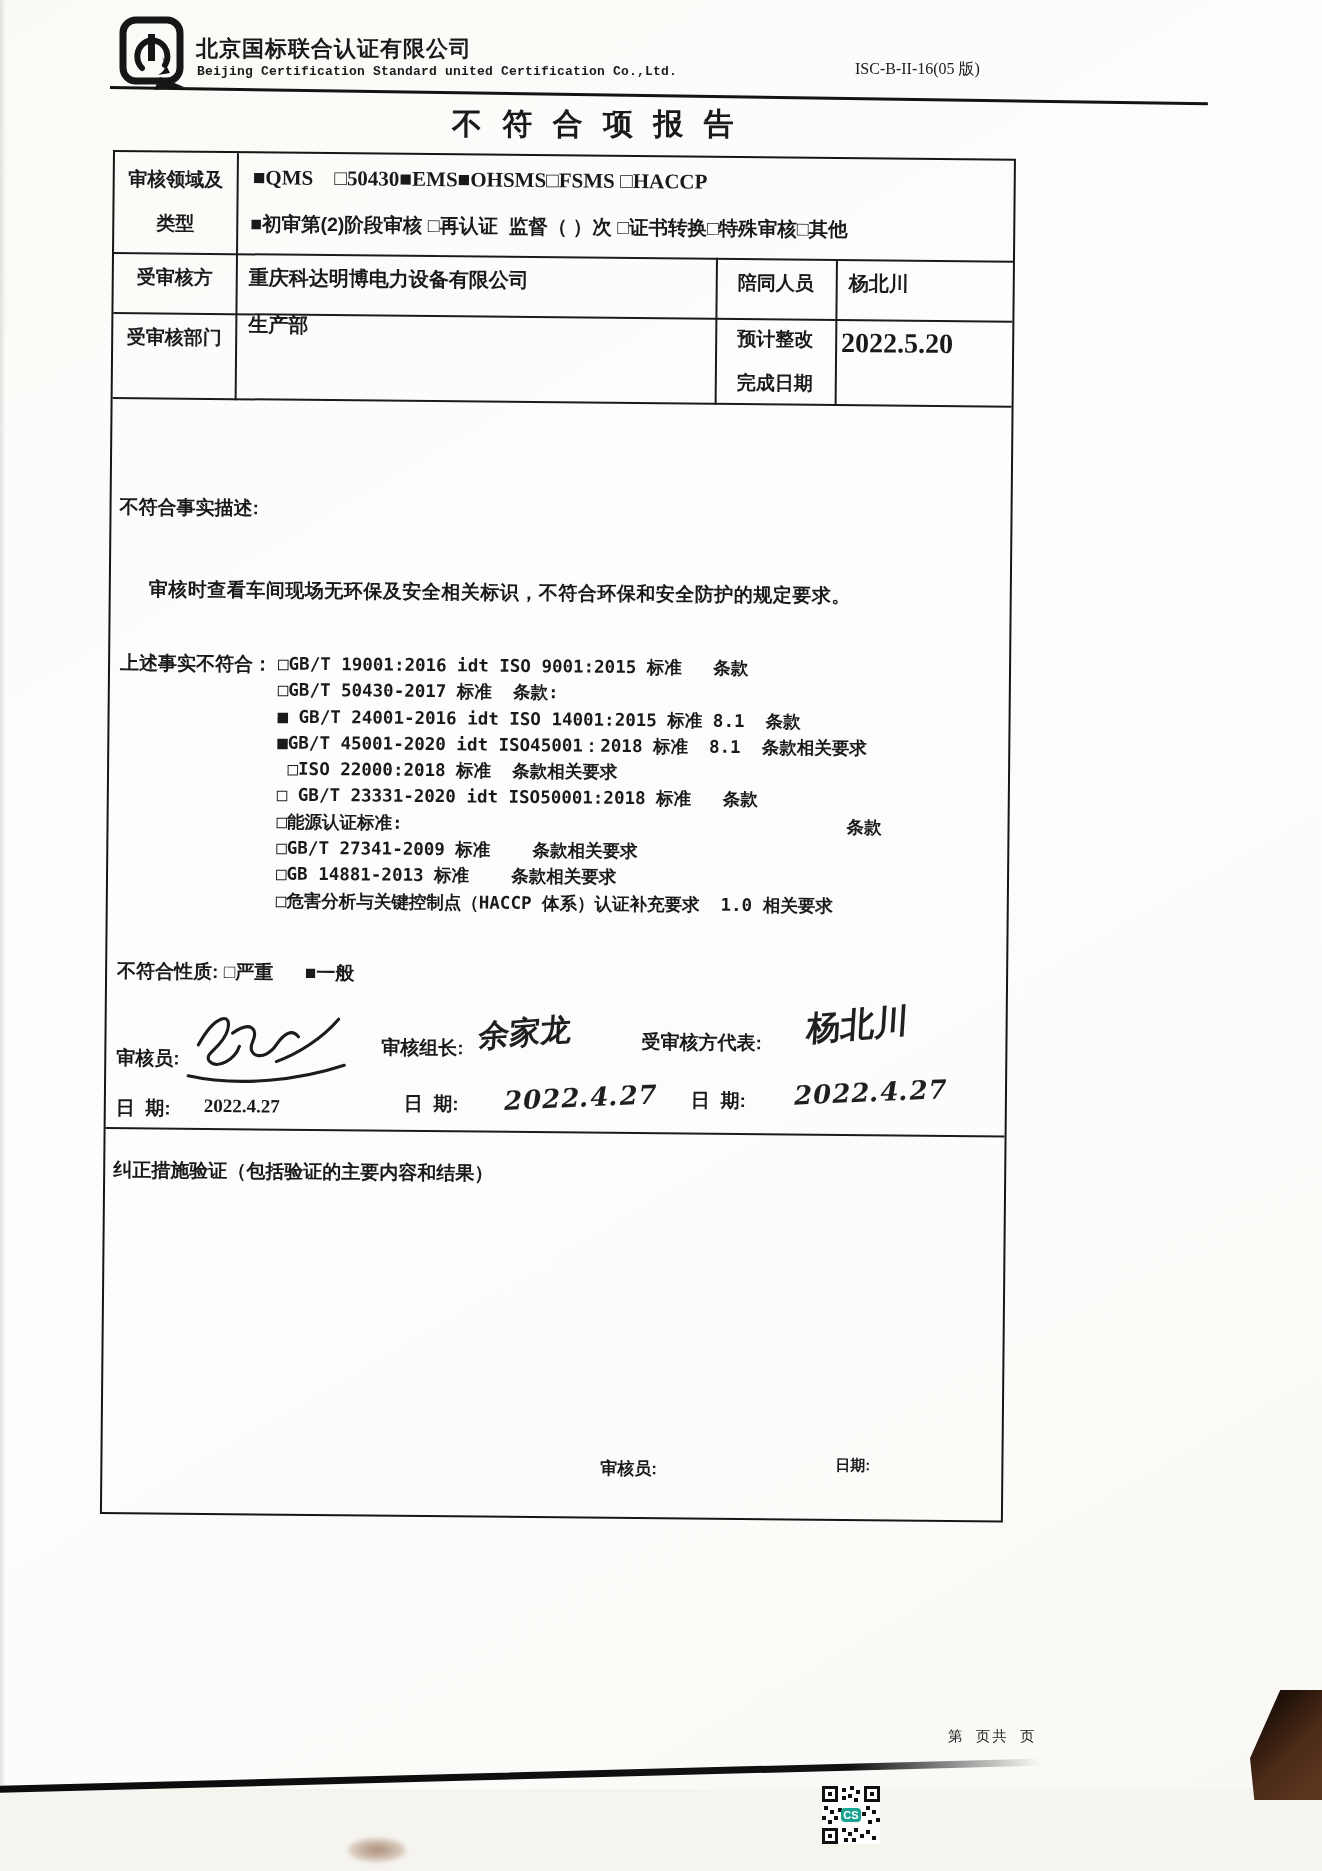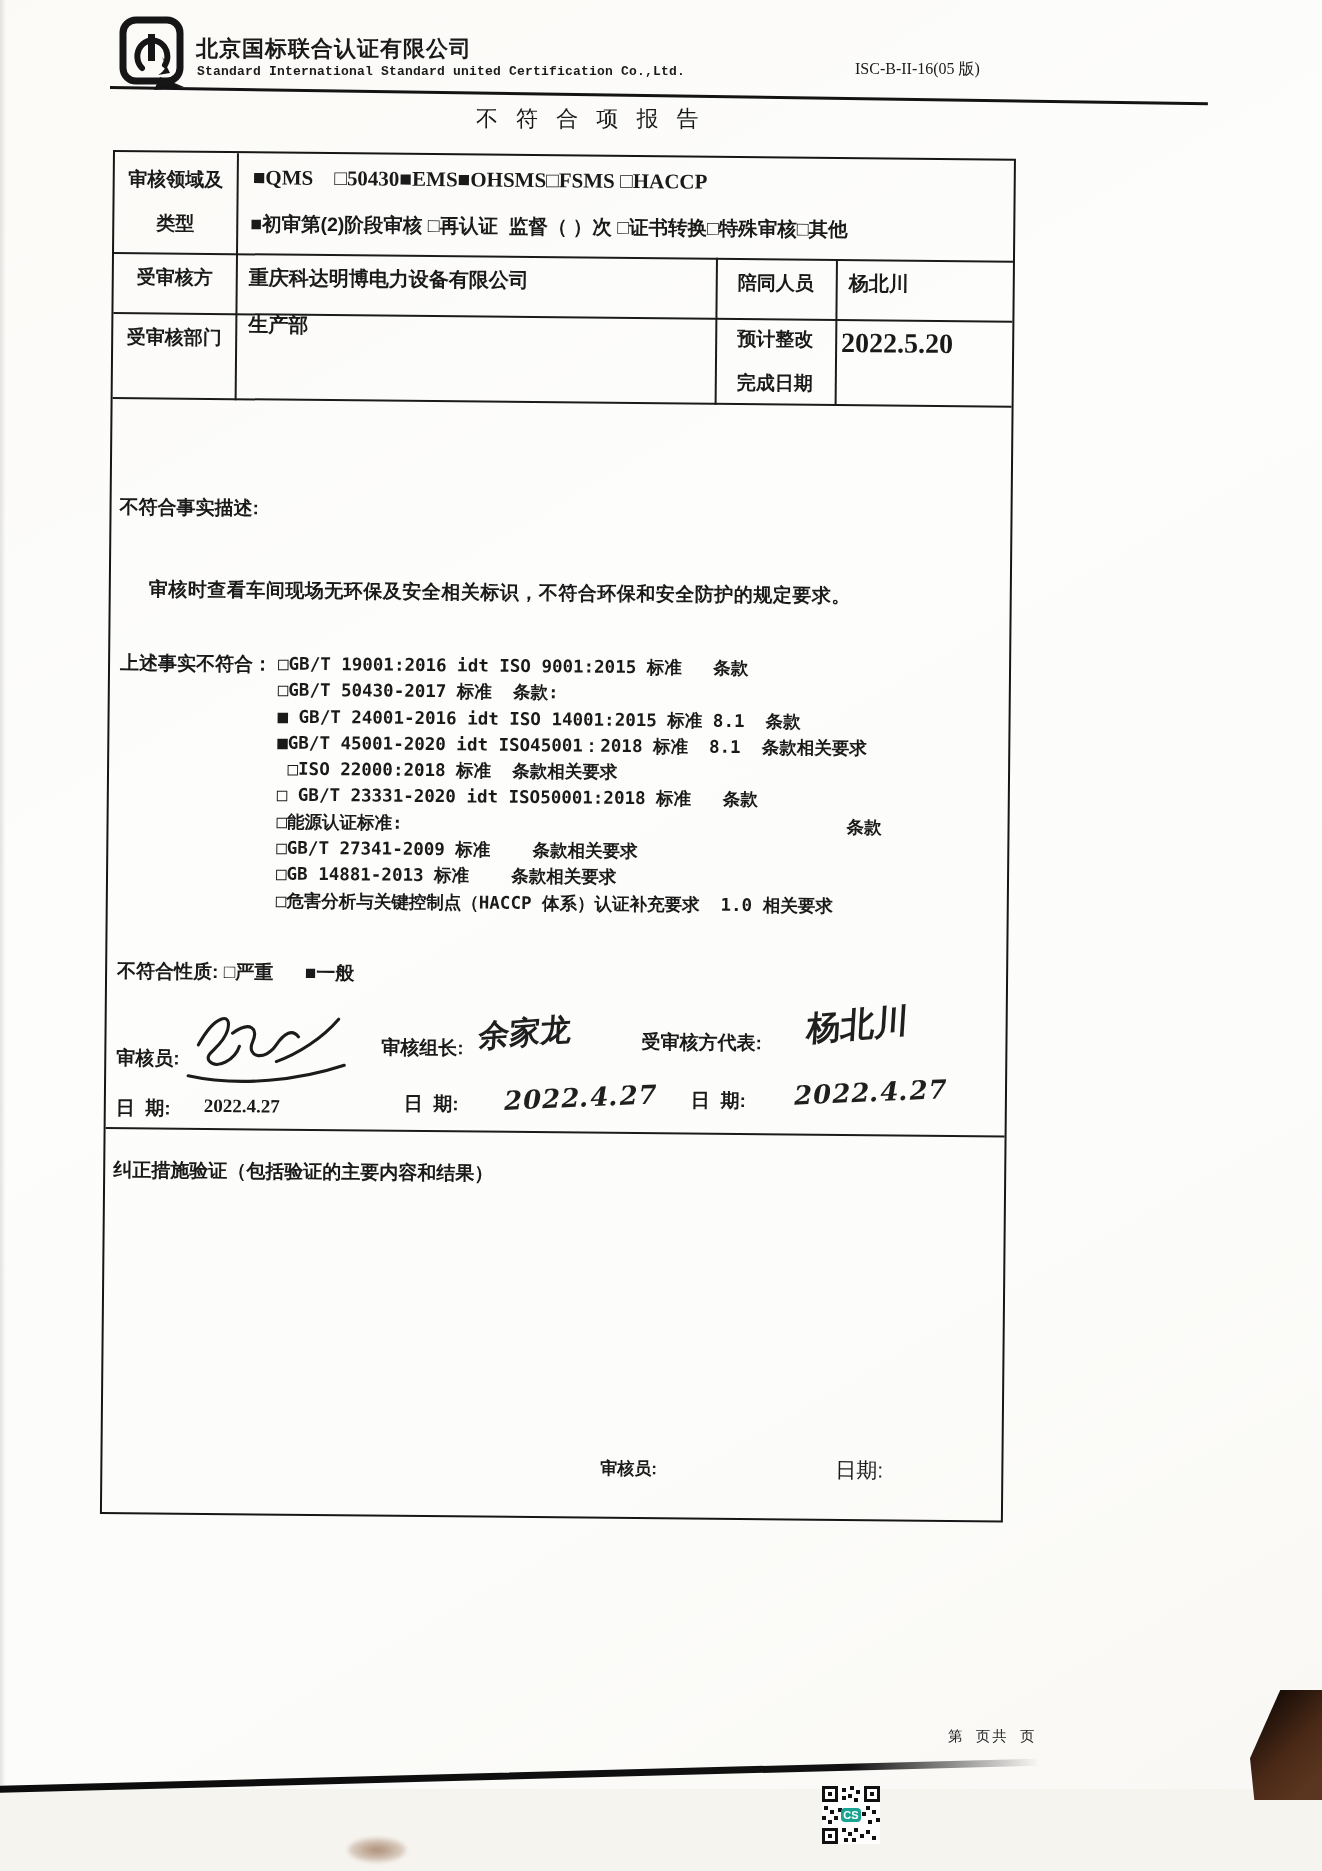--- a/index.html
+++ b/index.html
@@ -12,21 +12,21 @@
     background:linear-gradient(90deg,rgba(0,0,0,0.10),rgba(0,0,0,0));}
   .abs{position:absolute;}
   .pre{white-space:pre;}
   
   .company-cn{left:196px;top:26px;font-size:22px;font-weight:600;letter-spacing:1px;margin-top:8px;}
   .company-en{left:197px;top:64px;font-size:13px;font-weight:bold;
     font-family:"Liberation Mono","DejaVu Sans Mono",monospace;letter-spacing:0.2px;}
   .form-code{left:855px;top:59px;font-size:16px;font-family:"Liberation Serif",serif;}
   .header-rule{left:110px;top:86px;width:1098px;height:3px;background:#141414;
     transform:rotate(0.85deg);transform-origin:0 50%;}
-  .doc-title{left:476px;top:104px;font-size:22px;font-weight:normal;letter-spacing:6px;}
+  .doc-title{left:452px;top:104px;font-size:30px;font-weight:bold;letter-spacing:6px;}
   
   .form-box{left:113px;top:150px;width:899px;height:1360px;border:2.5px solid #161616;
     transform:rotate(0.55deg);transform-origin:0 0;}
   .hline{position:absolute;left:0;width:100%;height:2px;background:#1b1b1b;}
   .vline{position:absolute;width:2px;background:#1b1b1b;}
   .cellc{text-align:center;}
   .lbl{font-size:19px;font-weight:bold;}
   .val{font-size:20px;font-weight:bold;}
   .scope1{font-size:21px;font-weight:bold;font-family:"Liberation Serif",serif;}
   .scope2{font-size:19.5px;font-weight:bold;}
@@ -62,21 +62,21 @@
 <div class="page">
 
   <svg class="abs" style="left:118px;top:13px;" width="70" height="78" viewBox="0 0 70 78">
     <rect x="5" y="7" width="57" height="61" rx="13" fill="none" stroke="#161616" stroke-width="7"></rect>
     <path d="M24,55 A15,16 0 1 1 47,52" fill="none" stroke="#161616" stroke-width="6" stroke-linecap="round"></path>
     <rect x="30" y="21" width="7" height="27" fill="#161616"></rect>
     <path d="M44,44 C50,50 48,58 40,62 L52,60 Z" fill="#161616"></path>
     <path d="M42,64 L66,74 L36,77 Z" fill="#161616"></path>
   </svg>
   <div class="abs company-cn">北京国标联合认证有限公司</div>
-  <div class="abs company-en">Standard International Standard united Certification Co.,Ltd.</div>
+  <div class="abs company-en">Beijing Certification Standard united Certification Co.,Ltd.</div>
   <div class="abs form-code">ISC-B-II-16(05 版)</div>
   <div class="abs header-rule"></div>
   <div class="abs doc-title">不 符 合 项 报 告</div>
 
   <div class="abs form-box">
 
     <div class="hline" style="top:100px;"></div>
     <div class="hline" style="top:160px;"></div>
     <div class="hline" style="top:245px;"></div>
     <div class="hline" style="top:975px;"></div>
@@ -134,21 +134,21 @@
     <span class="abs lbl pre" style="left:298px;top:936px;">日  期:</span>
     <span class="abs hand hand-date" style="left:398px;top:926px;">2022.4.27</span>
 
     <div class="abs lbl" style="left:535px;top:872px;">受审核方代表:</div>
     <span class="abs hand hand-name" style="left:700px;top:843px;font-size:34px;">杨北川</span>
     <span class="abs lbl pre" style="left:585px;top:930px;">日  期:</span>
     <span class="abs hand hand-date" style="left:688px;top:918px;">2022.4.27</span>
 
     <div class="abs lbl" style="left:8px;top:1005px;">纠正措施验证（包括验证的主要内容和结果）</div>
     <div class="abs" style="left:498px;top:1300px;font-size:17px;font-weight:bold;">审核员:</div>
-    <div class="abs" style="left:733px;top:1297px;font-size:21px;font-weight:normal;">日期:</div>
+    <div class="abs" style="left:733px;top:1297px;font-size:15px;font-weight:bold;">日期:</div>
   </div>
 
   <div class="abs page-footer pre">第  页共  页</div>
   <div class="abs below-strip"></div>
   <div class="abs edge-line"></div>
   <div class="abs corner-object"></div>
   <div class="abs stain"></div>
 
   <div class="abs" style="left:822px;top:1786px;">
     <svg width="58" height="58" viewBox="0 0 29 29">

